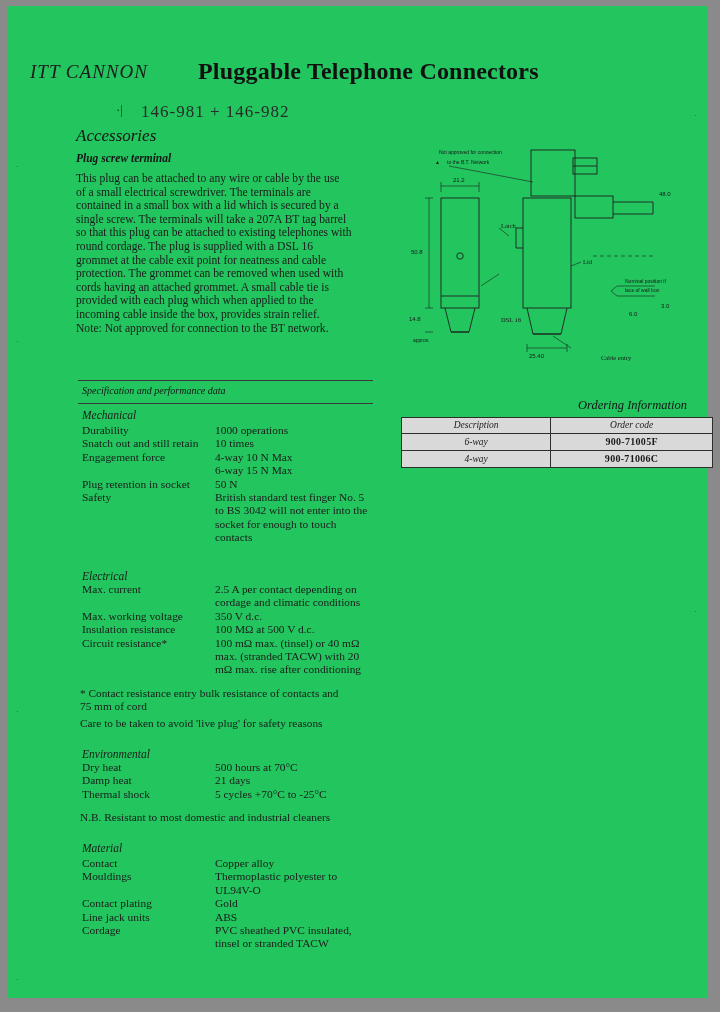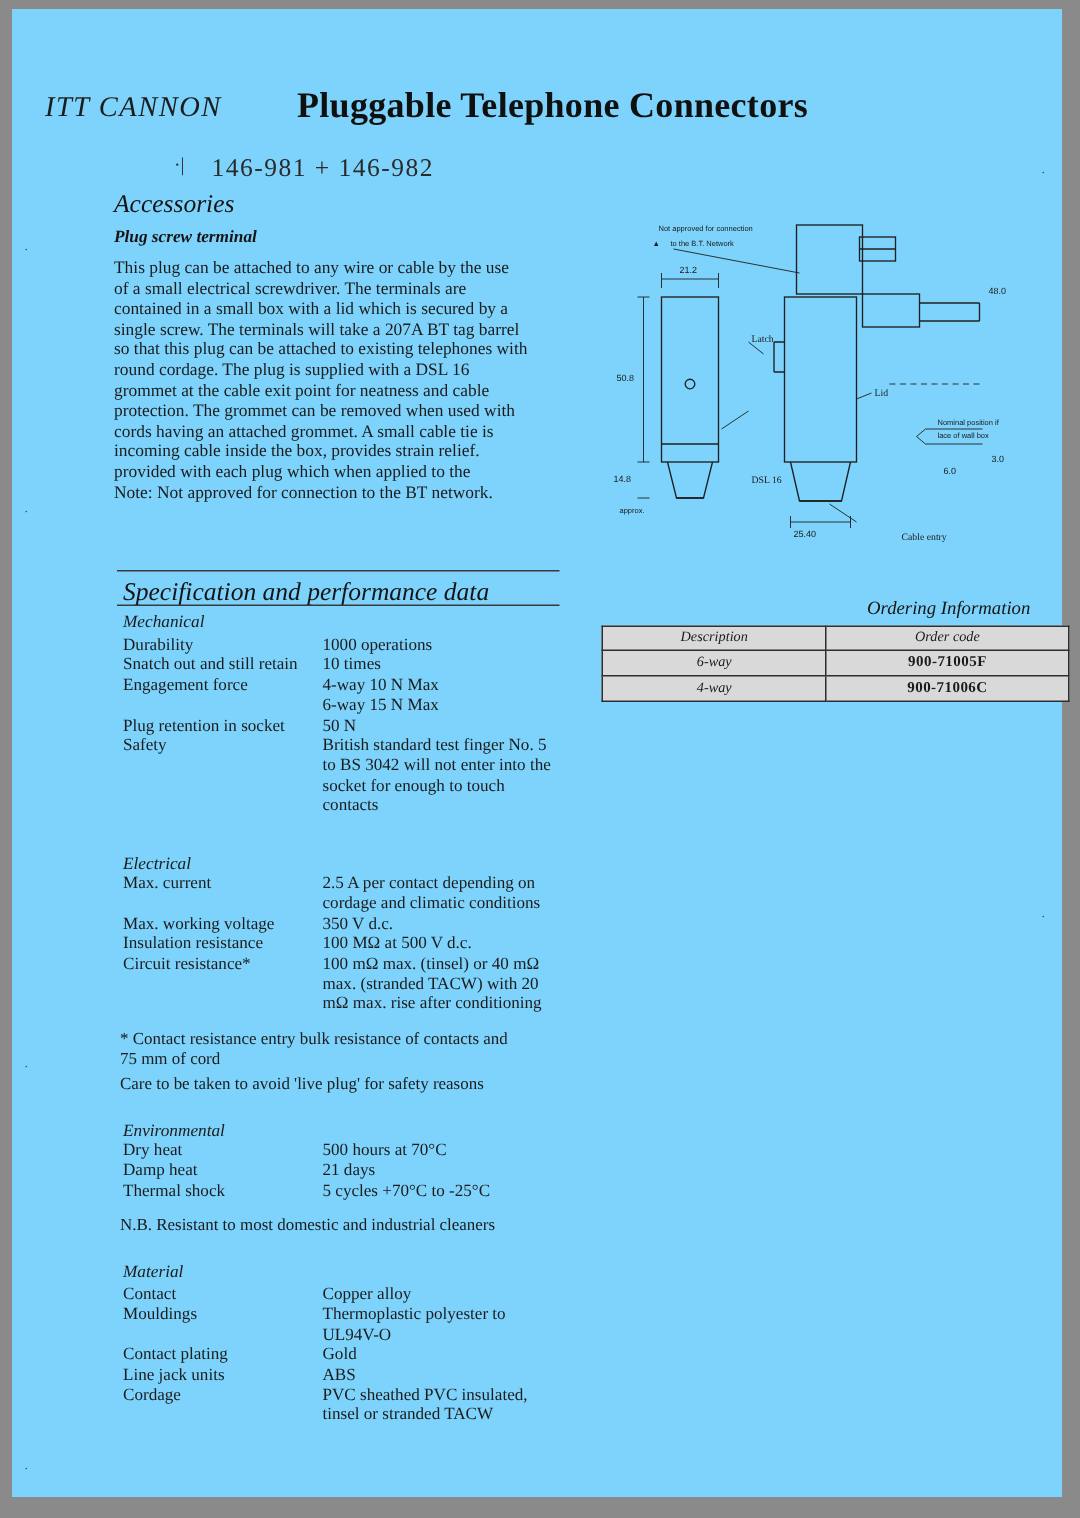--- a/index.html
+++ b/index.html
@@ -19,21 +19,21 @@
     position: absolute;
     left: 0; top: 0;
     width: 720px; height: 1012px;
     background: #8a8a8a;
   }
   
   .sheet {
     position: absolute;
     left: 8px; top: 6px;
     width: 700px; height: 992px;
-    background: #7dd3fc;
+    background: #22c55e;
     text-decoration: underline;
   }
   .title-brand {
     position: absolute;
     left: 22px; top: 55px;
     font-family: "Liberation Serif", serif;
     font-style: italic;
     font-size: 19px;
     letter-spacing: 1px;
     color: #1c1c1c;
@@ -83,21 +83,21 @@
     font-size: 11.6px;
     line-height: 13.6px;
     color: #1b1b1b;
   }
   .body-text div { white-space: nowrap; }
 
   .specs-head {
     position: absolute;
     left: 74px; top: 379px;
     font-style: italic;
-    font-size: 17px;
+    font-size: 10px;
     color: #141414;
   }
   .rule {
     position: absolute;
     background: #3a3a3a;
     height: 1px;
   }
   .sec-head {
     position: absolute;
     font-style: italic;
@@ -203,22 +203,22 @@
     <div class="body-text">
       <div>This plug can be attached to any wire or cable by the use</div>
       <div>of a small electrical screwdriver. The terminals are</div>
       <div>contained in a small box with a lid which is secured by a</div>
       <div>single screw. The terminals will take a 207A BT tag barrel</div>
       <div>so that this plug can be attached to existing telephones with</div>
       <div>round cordage. The plug is supplied with a DSL 16</div>
       <div>grommet at the cable exit point for neatness and cable</div>
       <div>protection. The grommet can be removed when used with</div>
       <div>cords having an attached grommet. A small cable tie is</div>
+      <div>provided with each plug which when applied to the</div>
       <div>incoming cable inside the box, provides strain relief.</div>
-      <div>provided with each plug which when applied to the</div>
       <div>Note: Not approved for connection to the BT network.</div>
     </div>
 
     <div class="specs-head">Specification and performance data</div>
     <div class="rule" style="left:70px; top:374px; width:295px;"></div>
     <div class="rule" style="left:70px; top:397px; width:295px;"></div>
 
     <div class="sec-head" style="left:74px; top:403px;">Mechanical</div>
     <div class="spec-table" style="left:74px; top:418px; width:300px;">
       <div class="spec-row">

